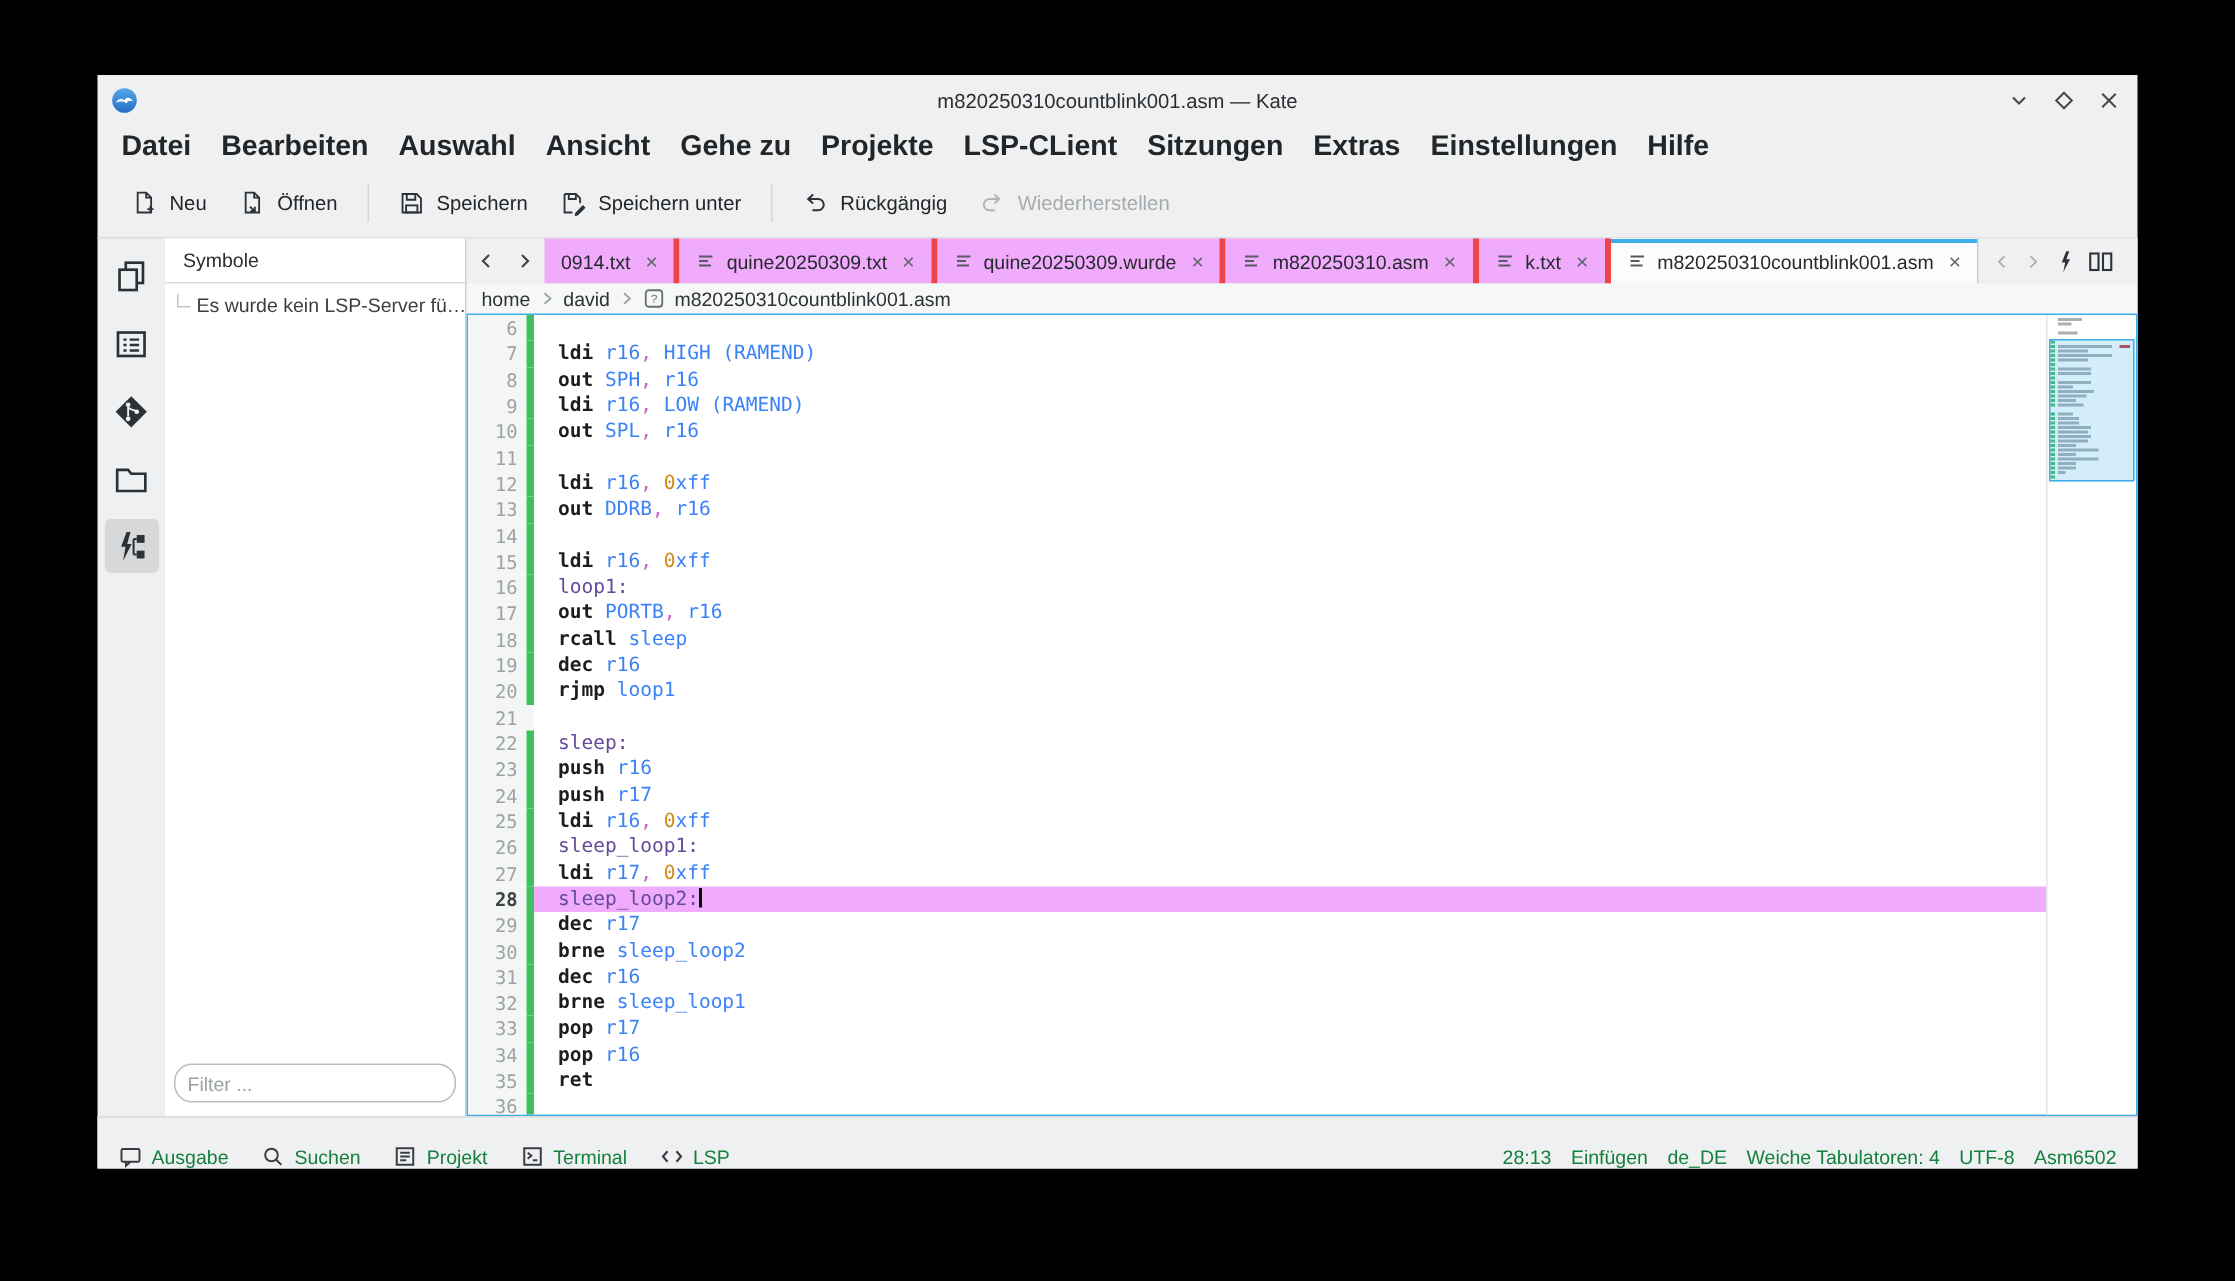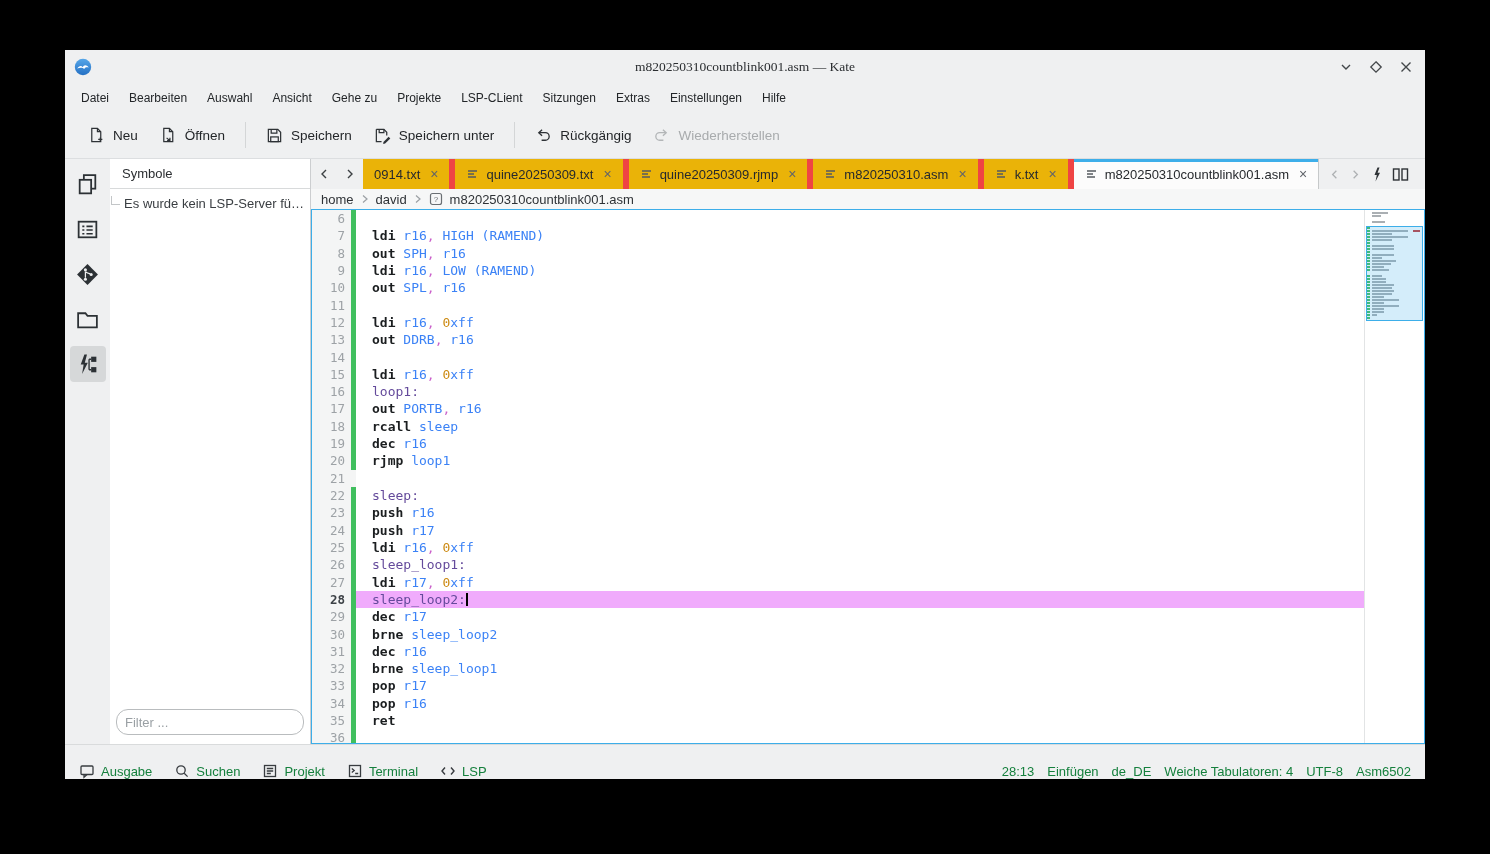--- a/index.html
+++ b/index.html
@@ -3,57 +3,57 @@
 <meta charset="utf-8">
 <style>
   html,body{margin:0;padding:0;}
   body{width:1490px;height:854px;background:#000;overflow:hidden;position:relative;
        font-family:"Liberation Sans",sans-serif;-webkit-font-smoothing:antialiased;}
   .window{position:absolute;left:65px;top:50px;width:1360px;height:729px;background:#eff0f1;
           display:flex;flex-direction:column;box-sizing:border-box;}
   
   .titlebar{height:34px;flex:none;position:relative;display:flex;align-items:center;}
   .app-icon{position:absolute;left:9px;top:8px;width:18px;height:18px;}
-  .title{flex:1;text-align:center;font-size:13.5px;color:#2b2e31;font-family:Liberation Serif, serif;}
+  .title{flex:1;text-align:center;font-size:13.5px;color:#2b2e31;}
   .win-controls{position:absolute;right:10px;top:0;height:34px;display:flex;align-items:center;gap:12px;}
   .win-btn{width:18px;height:18px;display:flex;align-items:center;justify-content:center;}
   
   .menubar{height:28px;flex:none;display:flex;align-items:center;padding-left:6px;}
-  .menu-item{padding:3px 10px;font-size:12px;color:#232629;cursor:default;}
+  .menu-item{padding:3px 10px;font-size:19px;color:#232629;cursor:default;font-weight:bold;}
   
   .toolbar{height:46px;flex:none;display:flex;align-items:center;padding-left:12px;}
   .tbtn{display:flex;align-items:center;gap:8px;border:none;background:none;font-size:13.5px;
         color:#232629;padding:7px 11px;font-family:inherit;}
   .tbtn.disabled{color:#a8abad;}
   .tsep{width:1px;height:26px;background:#d4d6d7;margin:0 9px;flex:none;}
   
   .main{flex:1;display:flex;min-height:0;border-top:1px solid #dcdee0;}
   .iconstrip{width:45px;flex:none;display:flex;flex-direction:column;align-items:center;
              padding-top:7px;gap:9px;}
   .strip-btn{width:36px;height:36px;display:flex;align-items:center;justify-content:center;border-radius:4px;}
   .strip-btn.active{background:#d6d8d9;}
   .sidepanel{width:200px;flex:none;background:#fff;border-right:1px solid #ccced0;
              display:flex;flex-direction:column;position:relative;}
   .panel-header{height:29px;line-height:29px;padding-left:12px;font-size:13px;color:#2b2e31;
                 border-bottom:1px solid #d8dadb;flex:none;}
   .tree-item{display:flex;align-items:center;padding:7px 6px 0 8px;font-size:13px;color:#3a3e42;
-             white-space:nowrap;overflow:hidden;justify-content:flex-end;}
+             white-space:nowrap;overflow:hidden;}
   .guide{width:8px;height:8px;border-left:1px solid #c3c6c8;border-bottom:1px solid #c3c6c8;
          margin:-7px 4px 0 0;flex:none;}
   .filter{position:absolute;left:6px;right:6px;bottom:9px;height:26px;border:1px solid #b9bcbe;
           border-radius:12px;font-size:13px;padding:0 8px;color:#333;background:#fff;
           font-family:inherit;box-sizing:border-box;}
   .filter::placeholder{color:#9aa0a4;}
   
   .editor-col{flex:1;display:flex;flex-direction:column;min-width:0;}
   .tabbar{height:30px;flex:none;display:flex;align-items:stretch;background:#eff0f1;}
   .tab-scroll{width:26px;display:flex;align-items:center;justify-content:center;flex:none;}
   .tab-list{display:flex;min-width:0;}
-  .tab{display:flex;align-items:center;gap:7px;padding:0 11px;background:#eab308;
-       border-right:6px solid #ef4444;font-size:13px;color:#26292d;white-space:nowrap;}
+  .tab{display:flex;align-items:center;gap:7px;padding:0 11px;background:#f0abfc;
+       border-right:4px solid #ef4444;font-size:13px;color:#26292d;white-space:nowrap;}
   .tab.active{background:#fcfcfc;box-shadow:inset 0 3px 0 #3daee9;border-right:1px solid #c6c9ca;}
   .tab-label{pointer-events:none;}
   .tab-close{color:#60646a;font-size:14px;margin-left:3px;line-height:1;}
   .tab-right{display:flex;align-items:center;gap:8px;padding:0 9px;}
   
   .breadcrumb{height:20px;flex:none;display:flex;align-items:center;background:#f6f7f7;
               font-size:13px;color:#2e3236;padding-left:10px;gap:7px;}
   .crumb-sep{color:#9ba0a4;font-size:12px;}
   
   .editor{flex:1;display:flex;border:1px solid #3daee9;background:#fff;min-height:0;
@@ -280,21 +280,21 @@
               </span>
               <span class="tab-label">quine20250309.txt</span>
               <span class="tab-close">×</span>
             </div>
             <div class="tab">
               <span>
                 <svg width="13" height="13" viewBox="0 0 13 13" fill="none" stroke="#565b60" stroke-width="1.4">
                   <path d="M2 3 h9 M2 6 h6 M2 9 h8"></path>
                 </svg>
               </span>
-              <span class="tab-label">quine20250309.rjmp</span>
+              <span class="tab-label">quine20250309.wurde</span>
               <span class="tab-close">×</span>
             </div>
             <div class="tab">
               <span>
                 <svg width="13" height="13" viewBox="0 0 13 13" fill="none" stroke="#565b60" stroke-width="1.4">
                   <path d="M2 3 h9 M2 6 h6 M2 9 h8"></path>
                 </svg>
               </span>
               <span class="tab-label">m820250310.asm</span>
               <span class="tab-close">×</span>

